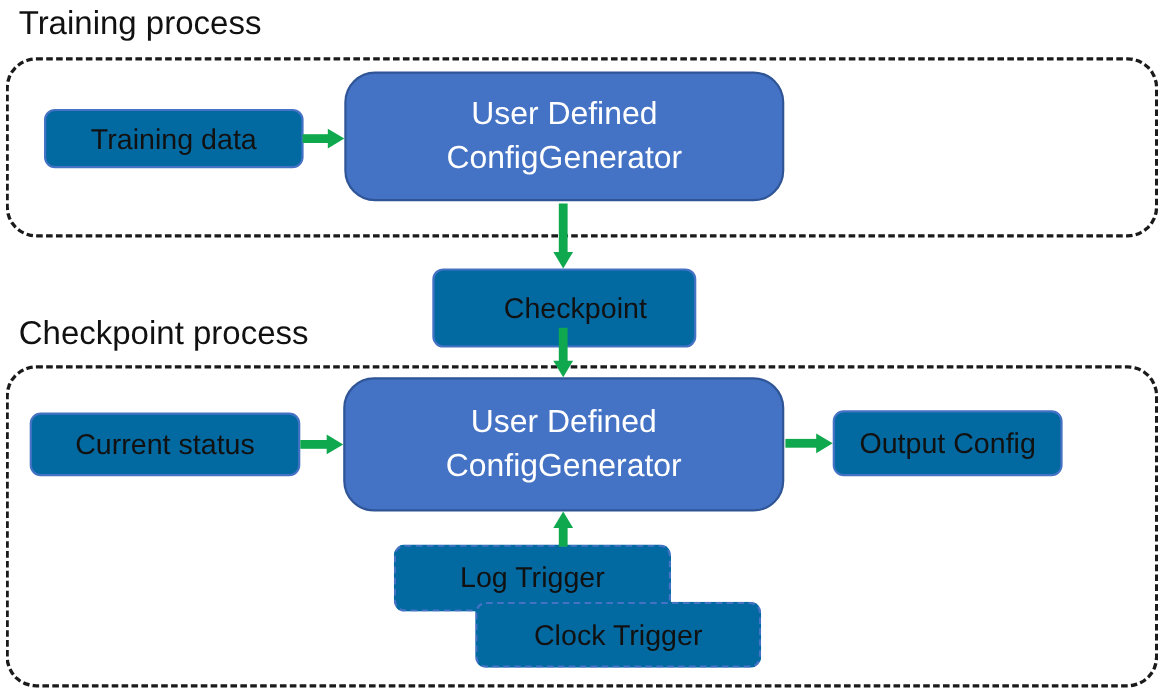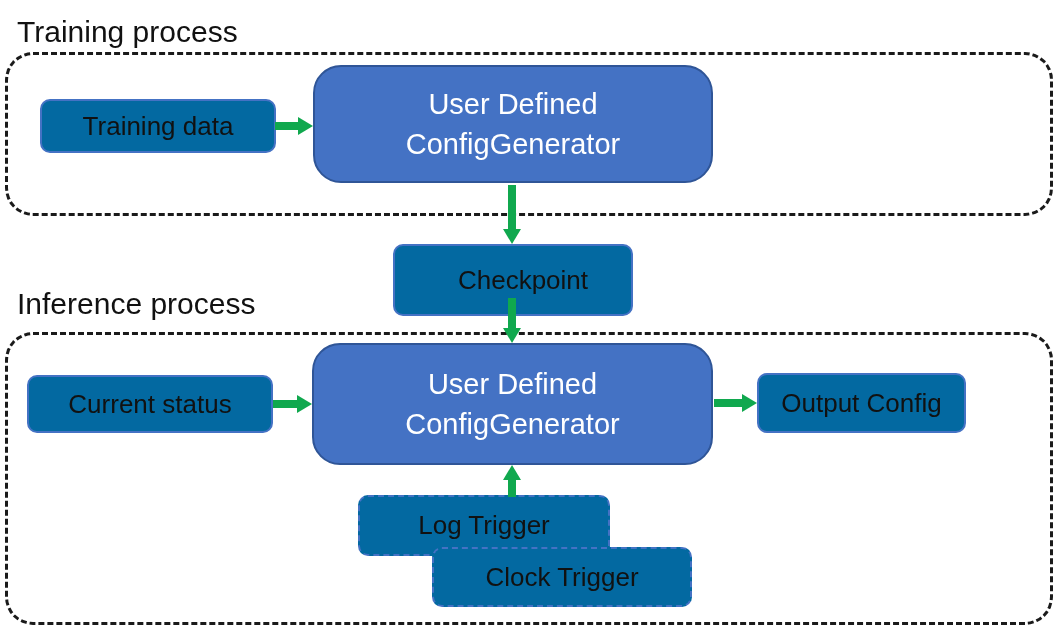--- a/index.html
+++ b/index.html
@@ -40,23 +40,23 @@
   .head{position:absolute;width:0;height:0;}
   .head.right{border-left:15px solid var(--arrow-green,#10A84E);border-top:9px solid transparent;border-bottom:9px solid transparent;}
   .head.down{border-top:15px solid var(--arrow-green,#10A84E);border-left:9px solid transparent;border-right:9px solid transparent;}
   .head.up{border-bottom:15px solid var(--arrow-green,#10A84E);border-left:9px solid transparent;border-right:9px solid transparent;}
 </style>
 </head>
 <body>
 
 <div class="canvas">
 
-  <div class="section-label" style="left:17px;top:12px;">Training process</div>
+  <div class="section-label" style="left:17px;top:2px;">Training process</div>
 
-  <div class="section-label" style="left:17px;top:284px;">Inference process</div>
+  <div class="section-label" style="left:17px;top:284px;">Checkpoint process</div>
 
   <div class="dashed-container" style="left:5px;top:52px;width:1042px;height:158px;"></div>
 
   <div class="dashed-container" style="left:5px;top:332px;width:1042px;height:287px;"></div>
 
   <div class="node white-box" style="left:40px;top:99px;width:236px;height:54px;">
     <span>Training data</span>
   </div>
 
   <div class="node blue-box" style="left:313px;top:65px;width:400px;height:118px;">

